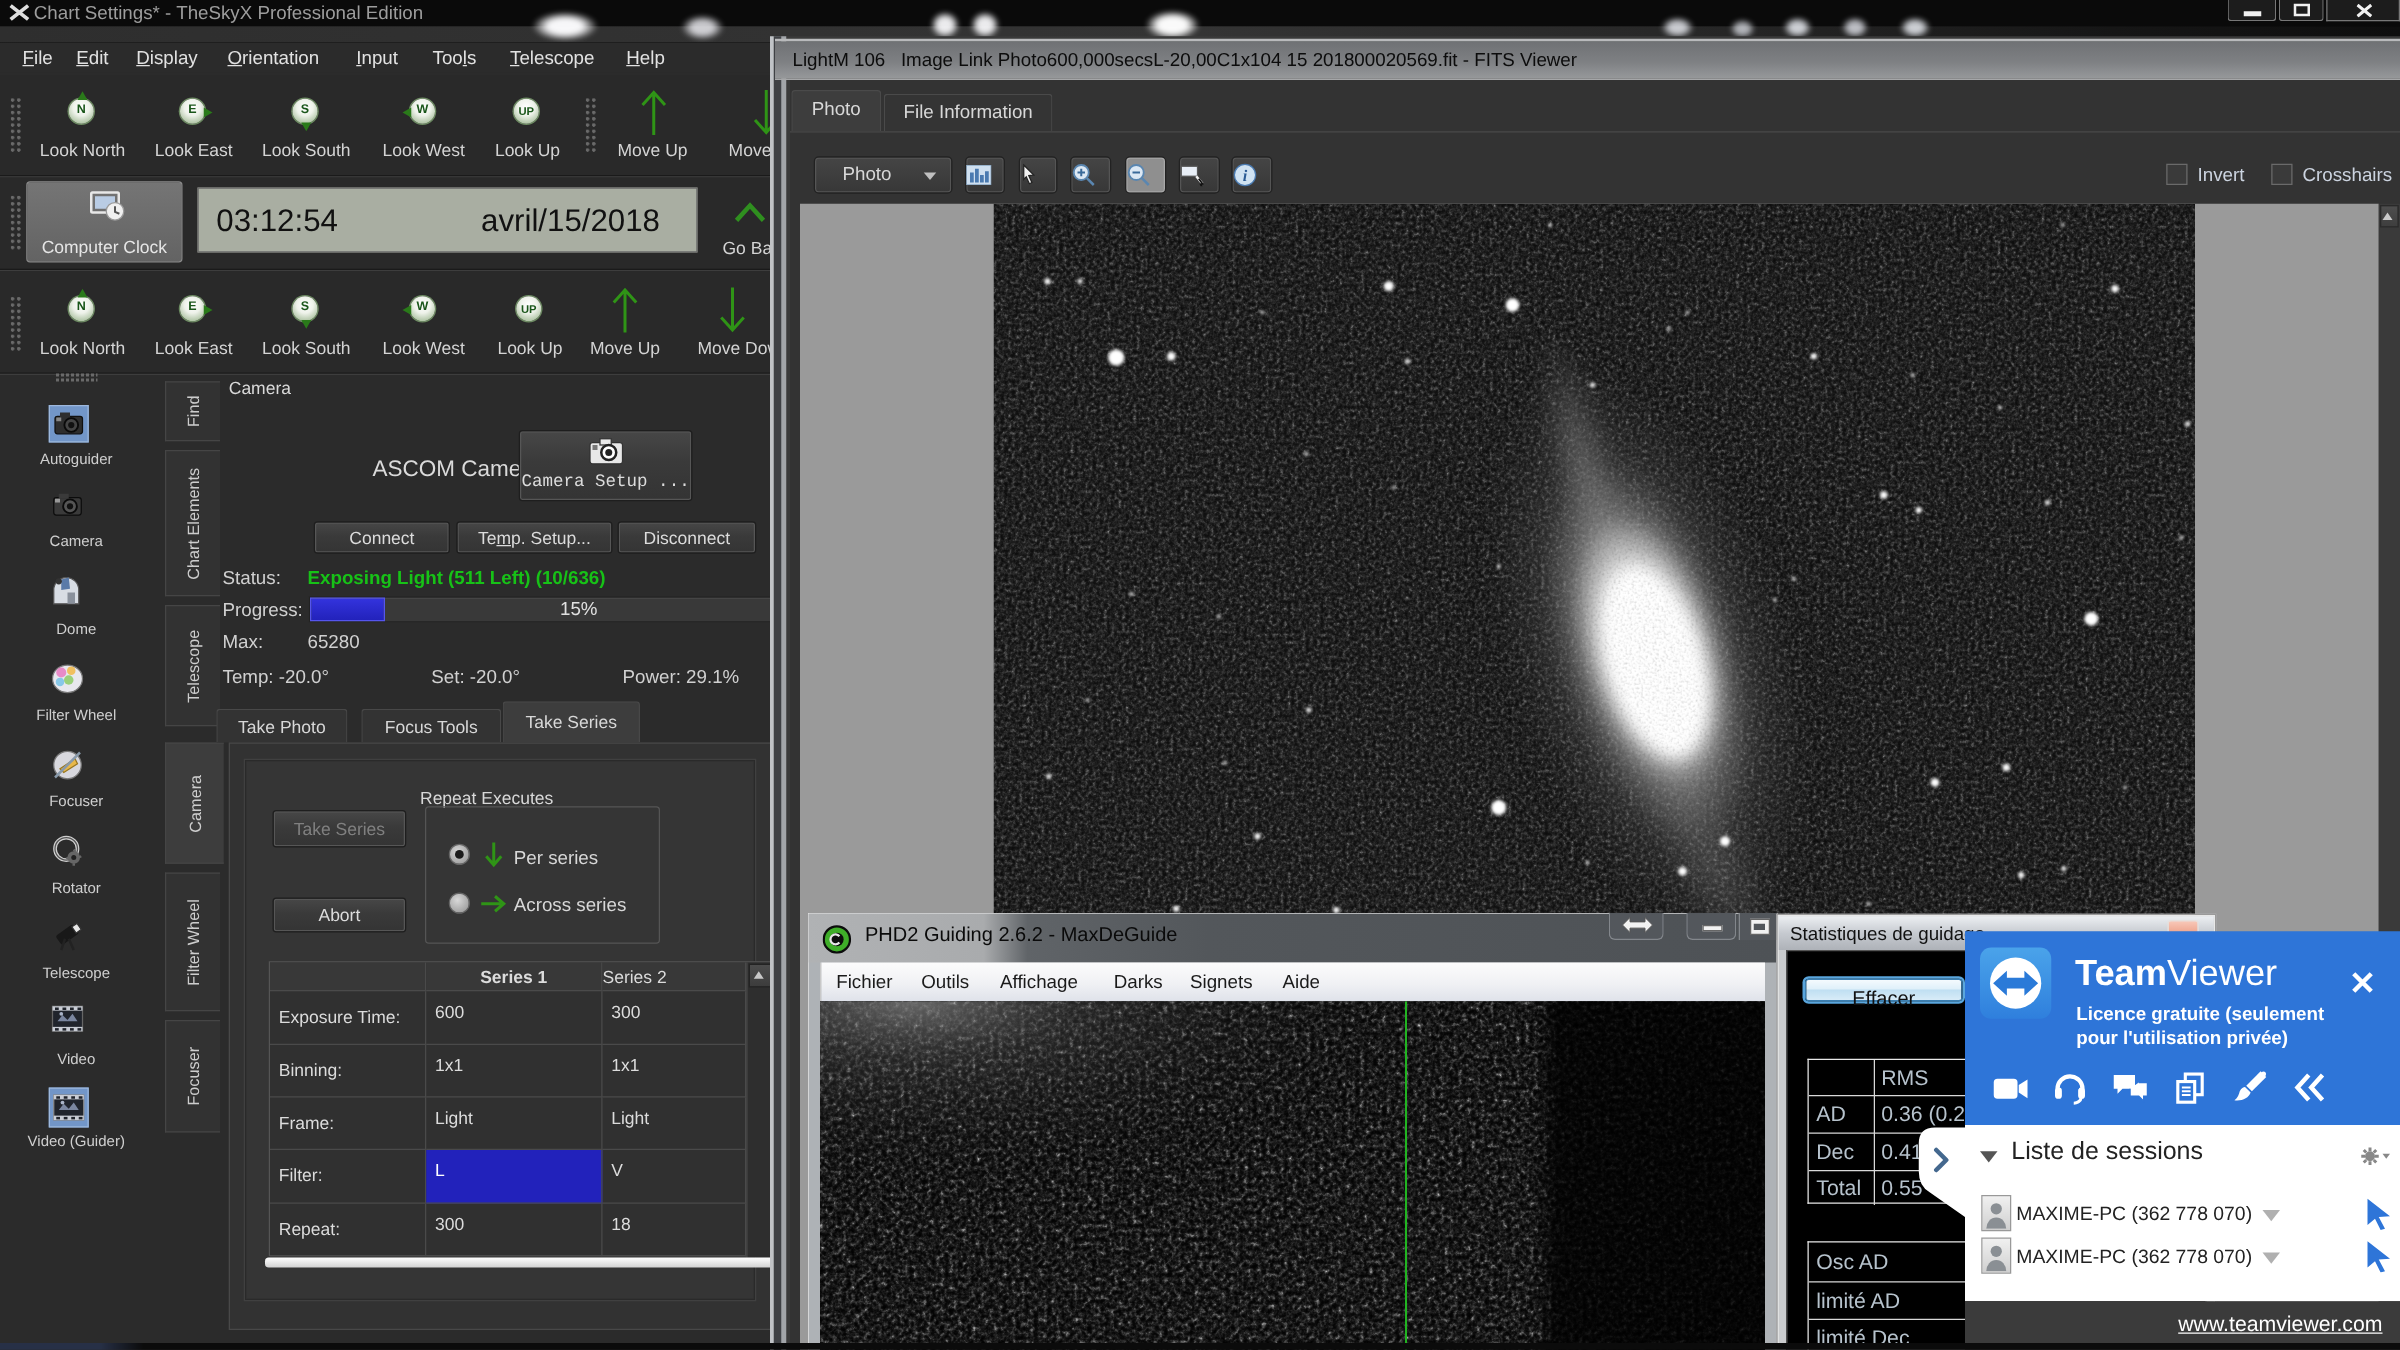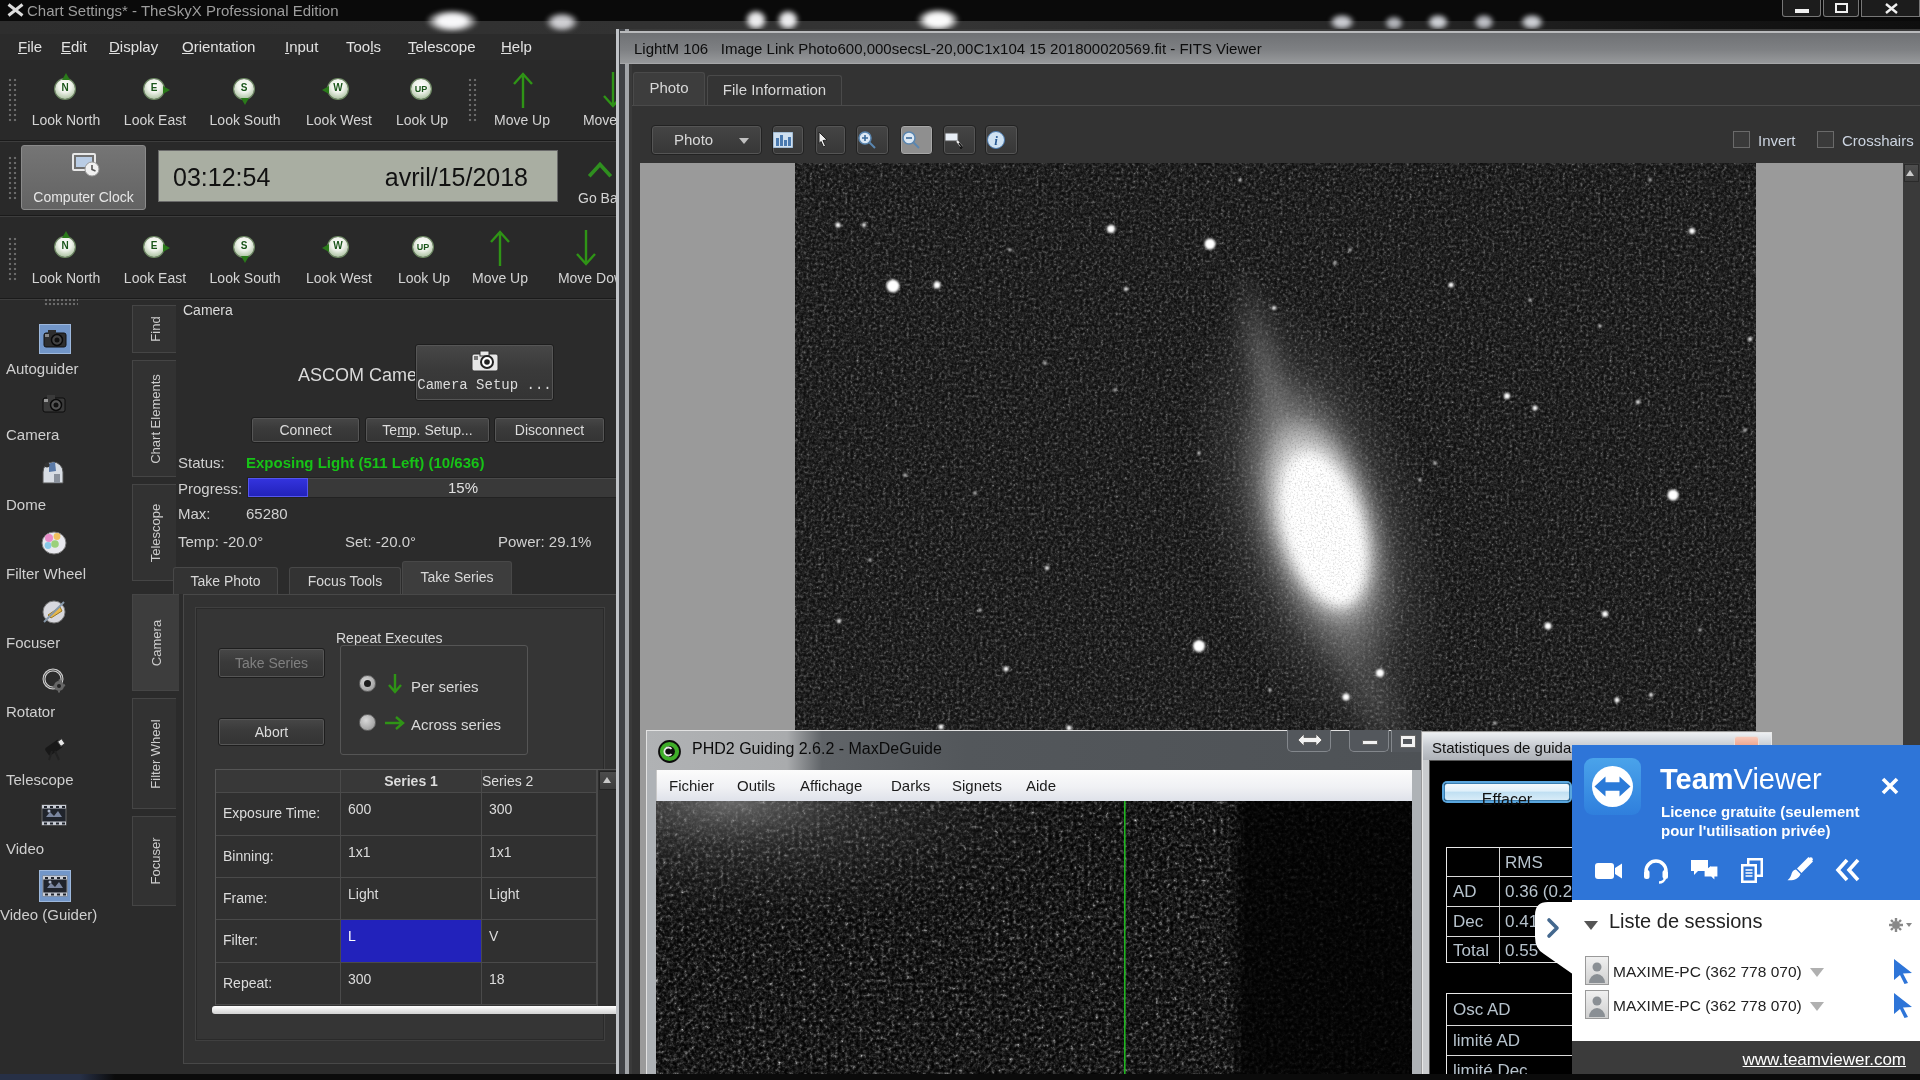--- a/index.html
+++ b/index.html
@@ -21,21 +21,21 @@
 .toolrow { position:absolute; left:0; width:617px; background:#292929; }
 .tb-item { position:absolute; text-align:center; color:#d4d4d4; font-size:14px; }
 .grip { position:absolute; width:10px; height:44px; background-image:radial-gradient(circle at 2px 2px, #6a6a6a 1.2px, transparent 1.6px); background-size:5px 5px; }
 .compass { position:absolute; width:20px; height:20px; border-radius:50%; background:radial-gradient(circle at 50% 35%, #ffffff 0%, #eef2ea 40%, #b4c8aa 75%, #92a88a 100%); box-shadow:0 0 0 1px #6d8c62; }
 .compass b { position:absolute; left:0; top:3px; width:100%; text-align:center; font-size:10px; color:#1a561a; font-weight:bold; }
 .ctri { position:absolute; width:0; height:0; }
 .garrow { position:absolute; }
 hr.sep { position:absolute; left:0; width:617px; border:none; border-top:1px solid #1a1a1a; border-bottom:1px solid #3d3d3d; }
 
 
-.sideitem { position:absolute; width:110px; text-align:left; color:#cfcfcf; font-size:15px; }
+.sideitem { position:absolute; width:110px; text-align:center; color:#cfcfcf; font-size:12px; }
 .sideicon { position:absolute; left:39px; width:32px; height:30px; }
 .sideicon.sel { background:#7296c8; border:1px solid #9db8dd; }
 
 
 .vtab { position:absolute; left:132px; width:44px; background:#323232; border:1px solid #454545; border-right:none; color:#cdcdcd; }
 .vtab span { position:absolute; left:50%; top:50%; transform:translate(-50%,-50%) rotate(-90deg); white-space:nowrap; font-size:13px; }
 .vtab.sel { background:#3d3d3d; width:47px; }
 
 
 .dbtn { position:absolute; background:linear-gradient(180deg,#474747,#3a3a3a 45%,#343434); border:1px solid #1e1e1e; box-shadow:inset 0 0 0 1px #565656; border-radius:3px; color:#dcdcdc; text-align:center; font-size:14px; }

